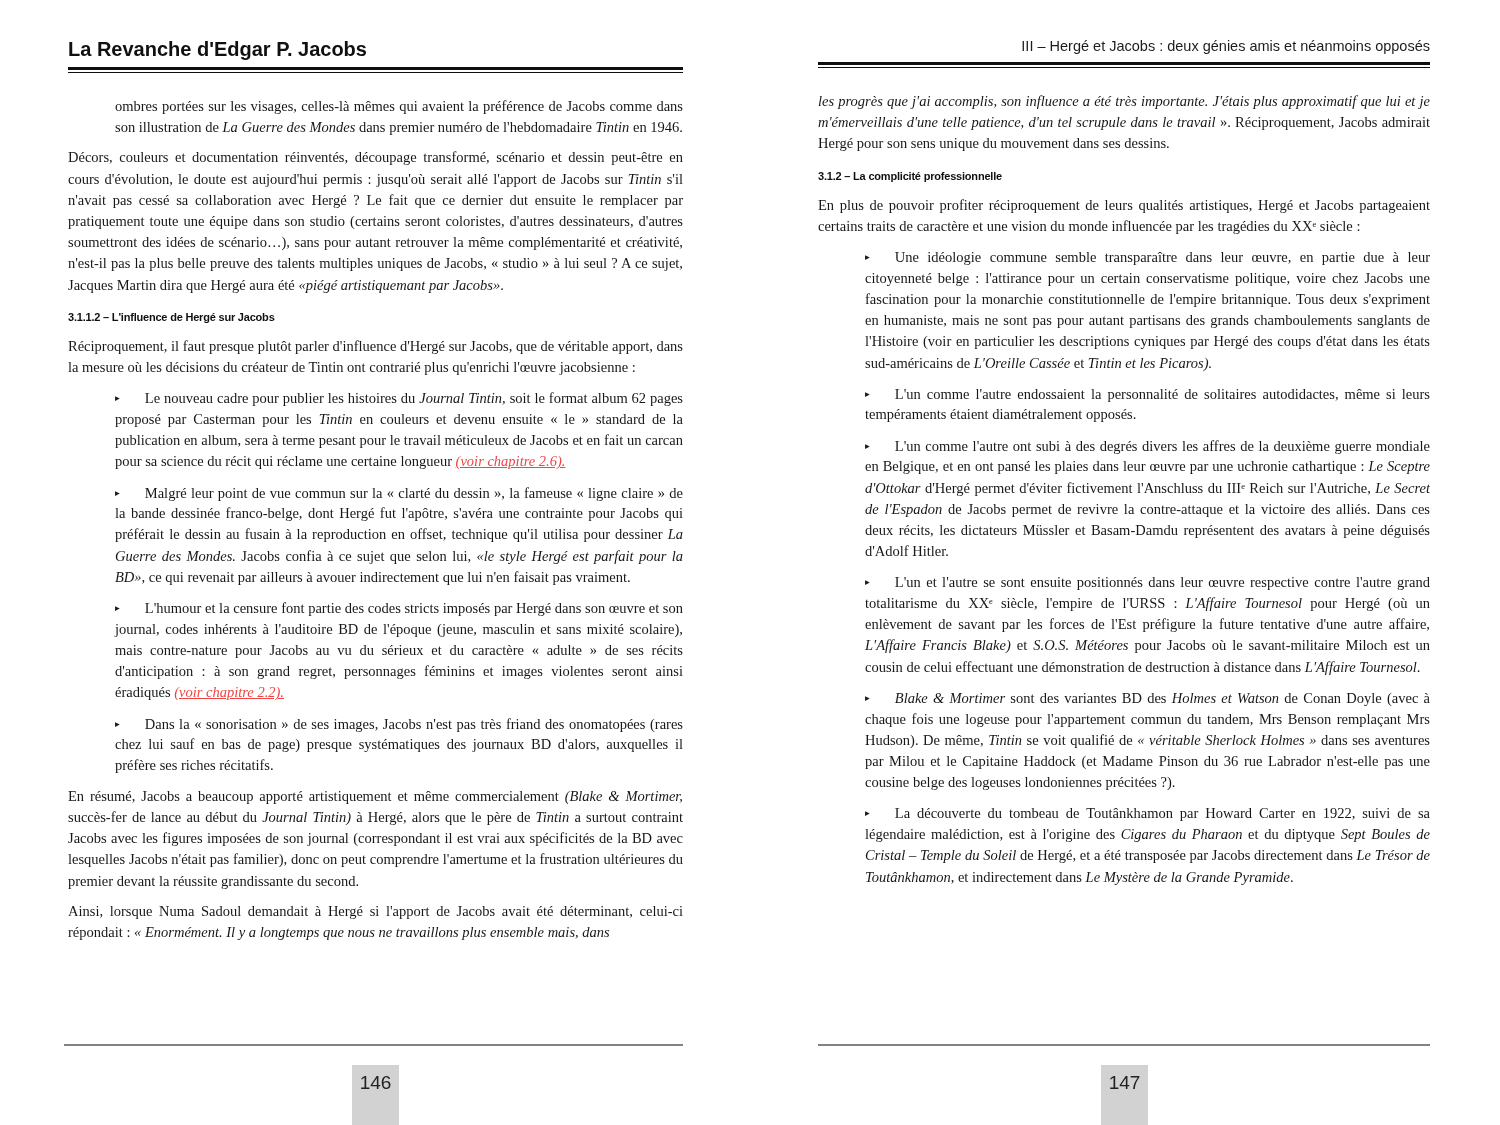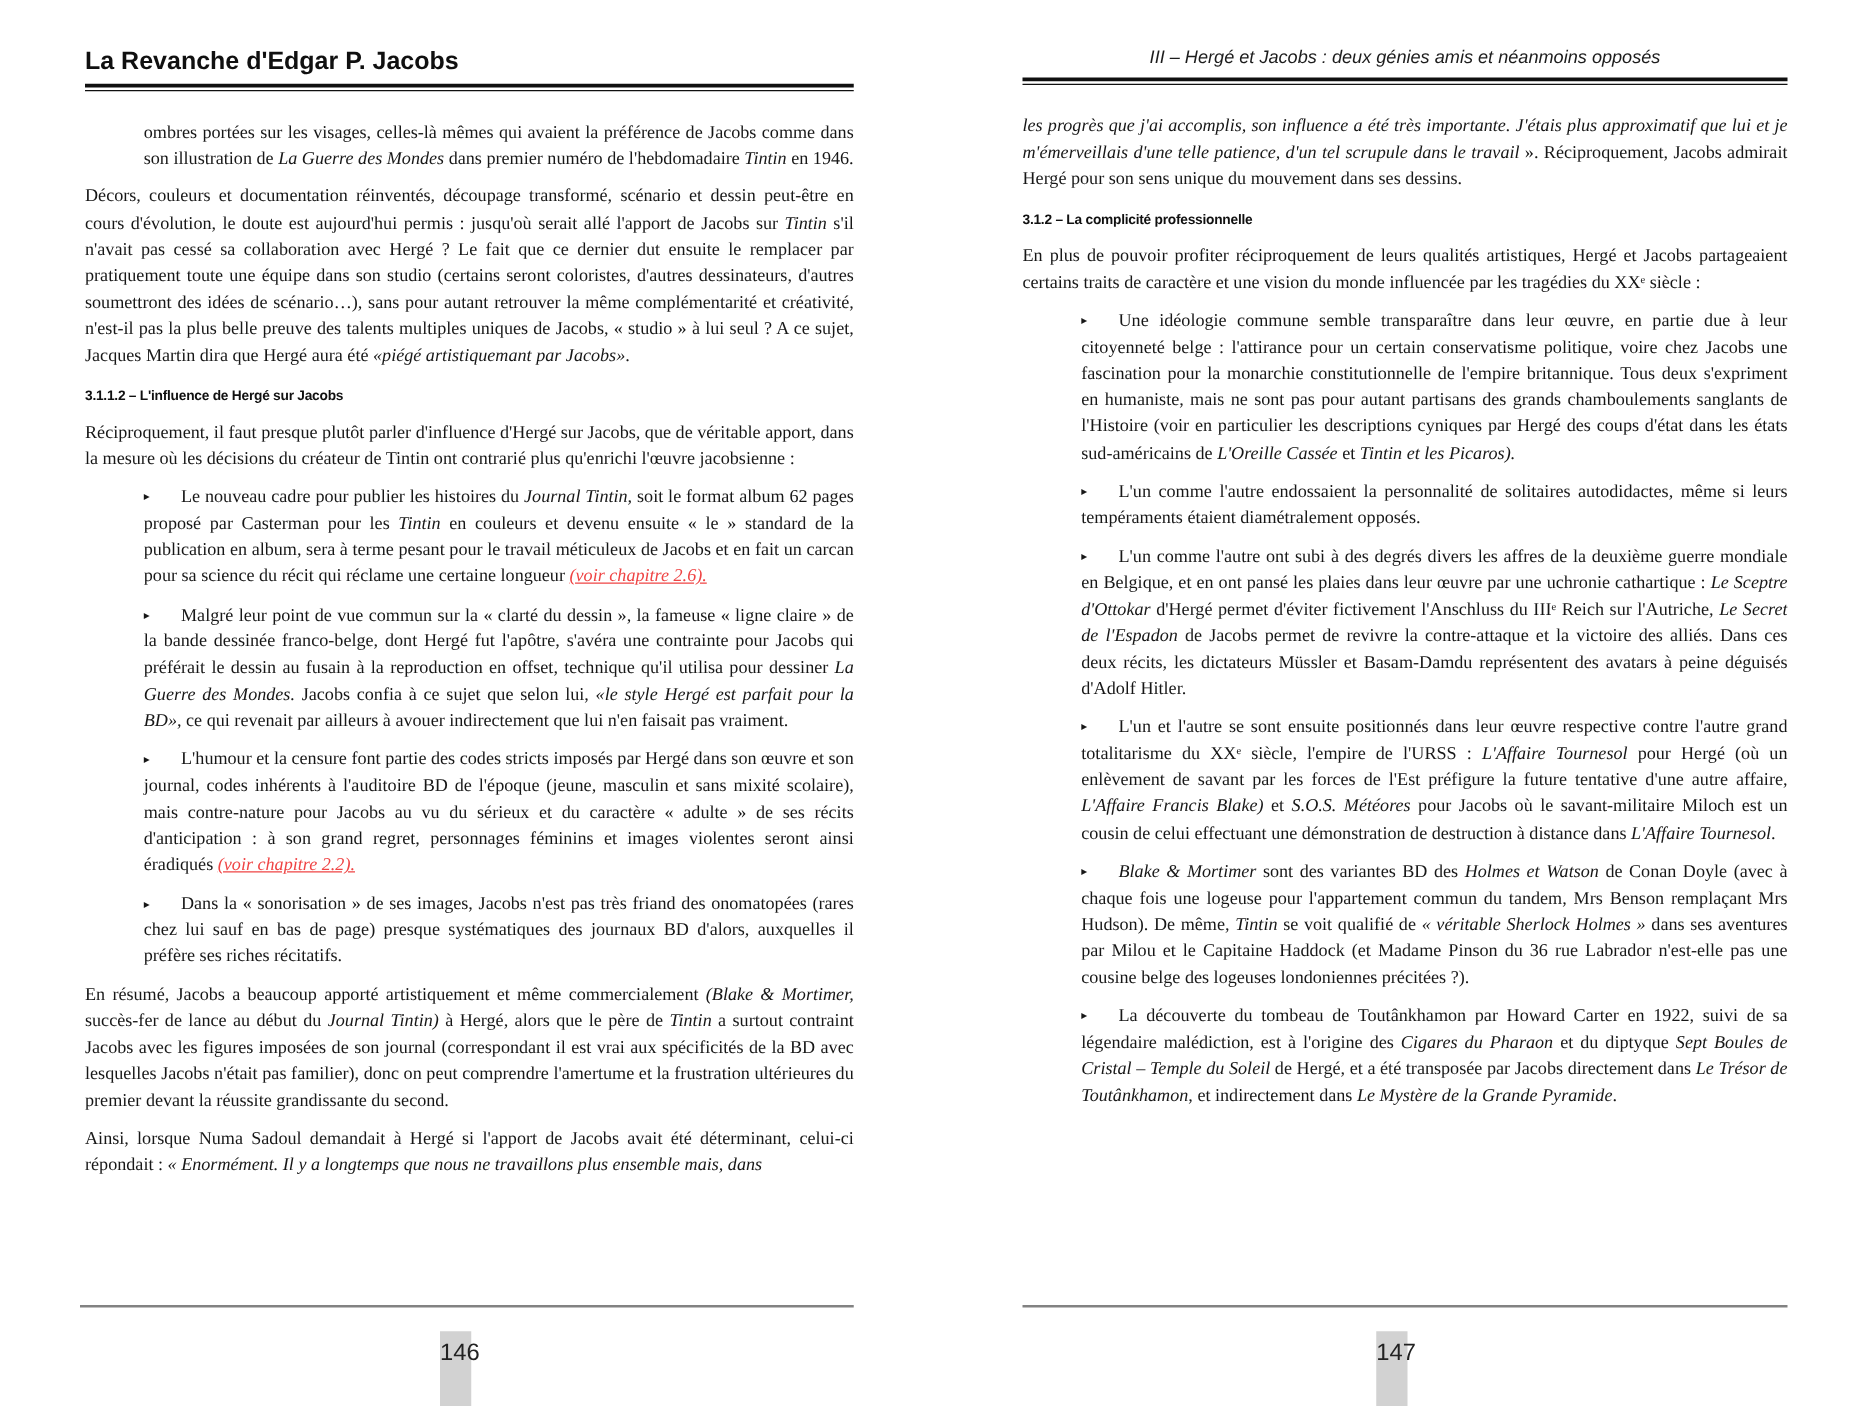--- a/index.html
+++ b/index.html
@@ -9,22 +9,22 @@
   }
   .page{position:absolute;top:0;}
   #page-left{left:68px;width:615px;}
   #page-right{left:818px;width:612px;}
 
   .running-header{margin-top:38px;min-height:18px;}
   #page-left .running-header{
     font-family:"Liberation Sans",sans-serif;font-weight:bold;font-size:20px;color:#101010;
   }
   #page-right .running-header{
-    font-family:"Liberation Sans",sans-serif;font-style:italic;font-size:14.5px;
-    text-align:center;color:#1c1c1c;
+    font-family:"Liberation Sans",sans-serif;font-size:14.5px;
+    text-align:right;color:#1c1c1c;
   }
   .rule-thick{height:3px;background:#101010;margin-top:6px;}
   .rule-thin{height:1px;background:#101010;margin-top:2px;}
 
   .content{margin-top:23px;height:948px;overflow:hidden;}
   p.body{
     margin:0 0 9px 0;font-size:14.5px;line-height:21.2px;
     text-align:justify;
   }
   .indent{padding-left:47px;}
@@ -37,21 +37,21 @@
   .gray{color:#ef4444;font-style:italic;text-decoration:underline;}
   .blt{
     font-family:"DejaVu Sans",sans-serif;font-size:9.5px;
     margin-right:25px;vertical-align:1.5px;color:#171717;
   }
 
   .footer-rule{position:absolute;top:1044px;height:2px;background:#828282;}
   #footer-rule-left{left:64px;width:619px;}
   #footer-rule-right{left:818px;width:612px;}
   .pagenum-box{
-    position:absolute;top:1065px;width:25px;height:60px;background:#d2d2d2;
+    position:absolute;top:1065px;width:47px;height:60px;background:#d2d2d2;
     font-family:"Liberation Sans",sans-serif;font-size:19px;text-align:center;
     padding-top:7px;box-sizing:border-box;color:#222222;
   }
   #pagenum-left{left:352px;}
   #pagenum-right{left:1101px;}
 </style>
 </head>
 <body>
 
 <div class="page" id="page-left">

